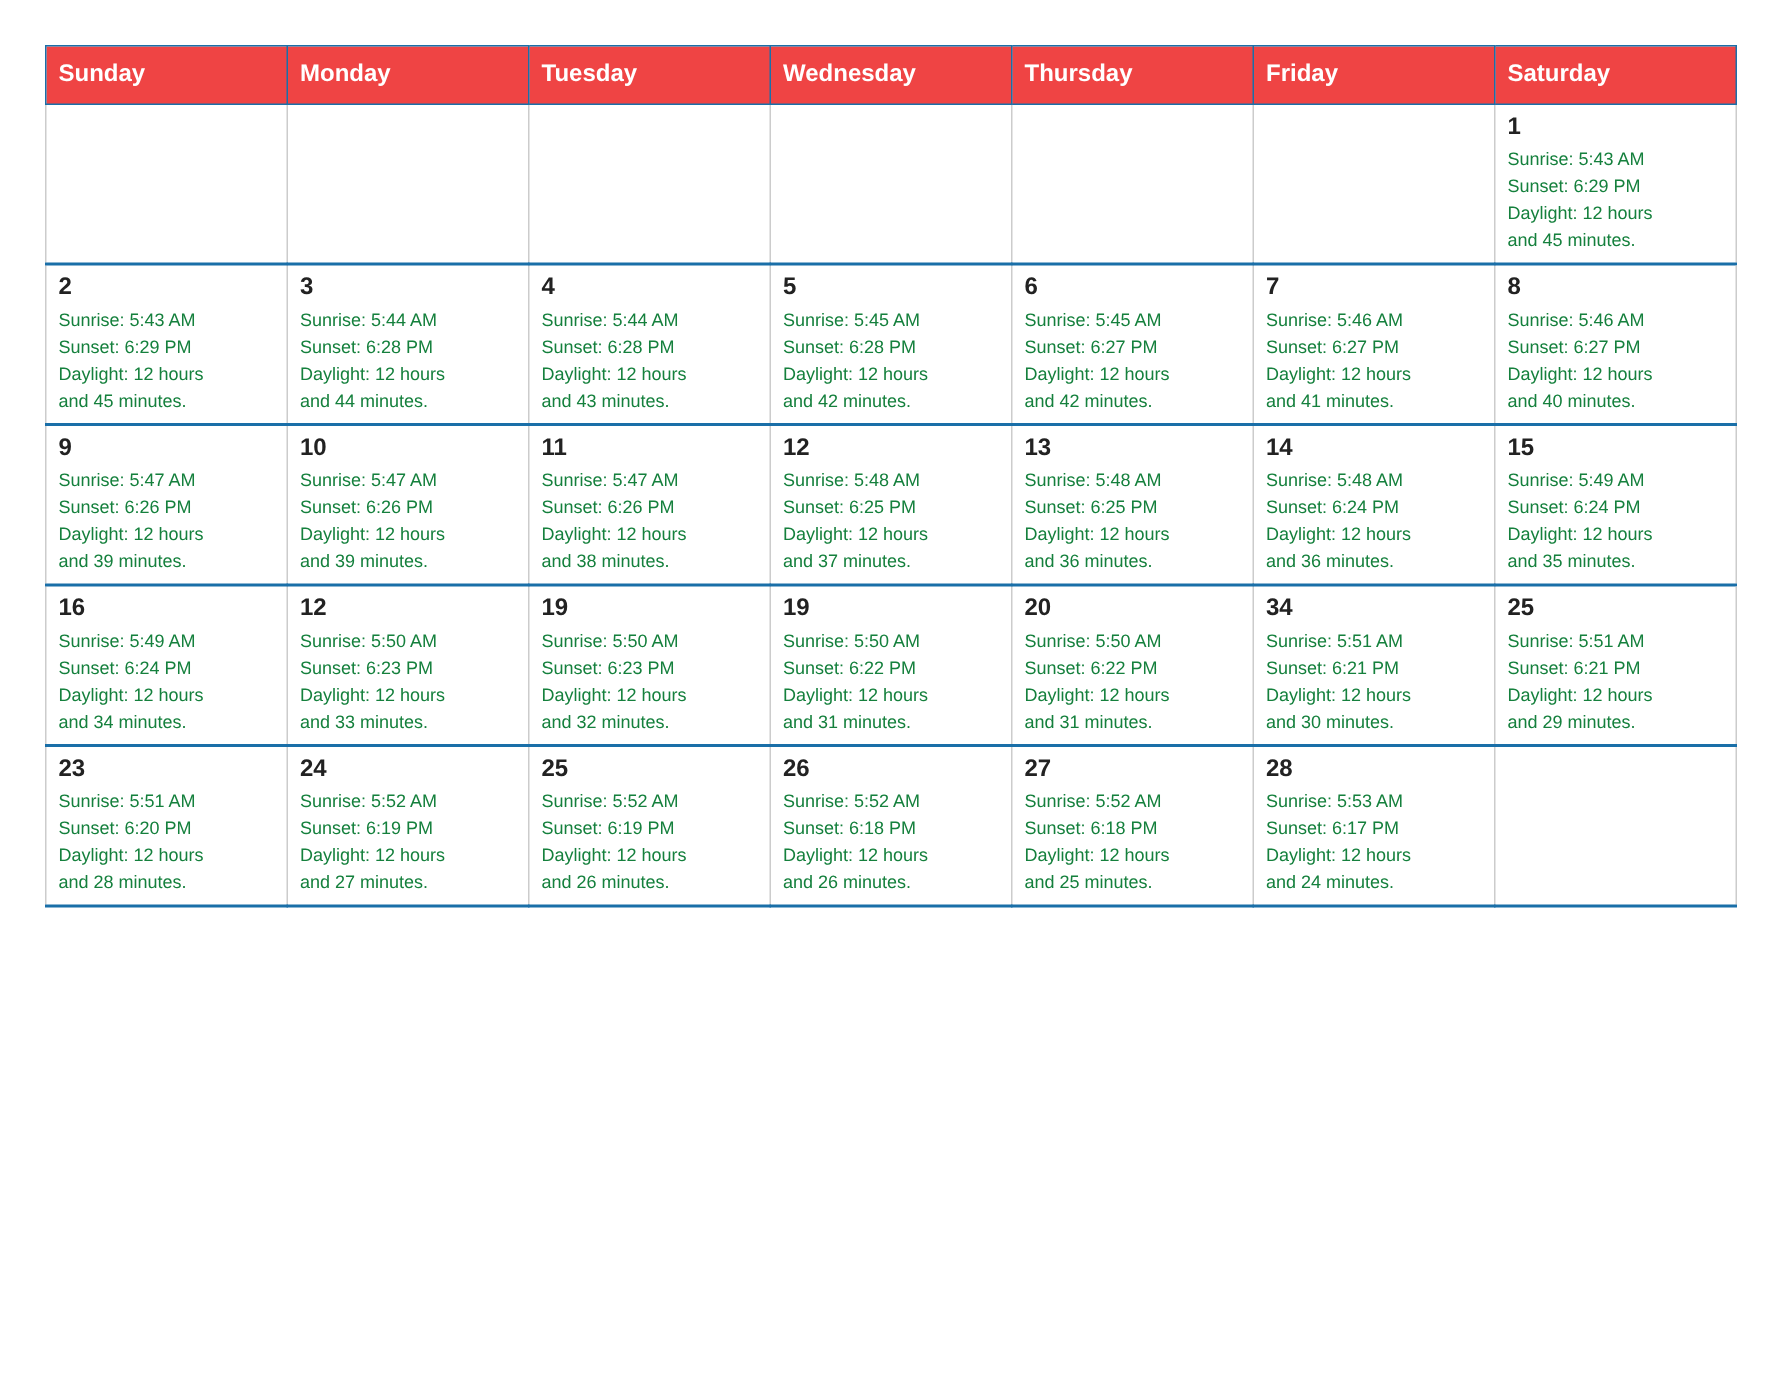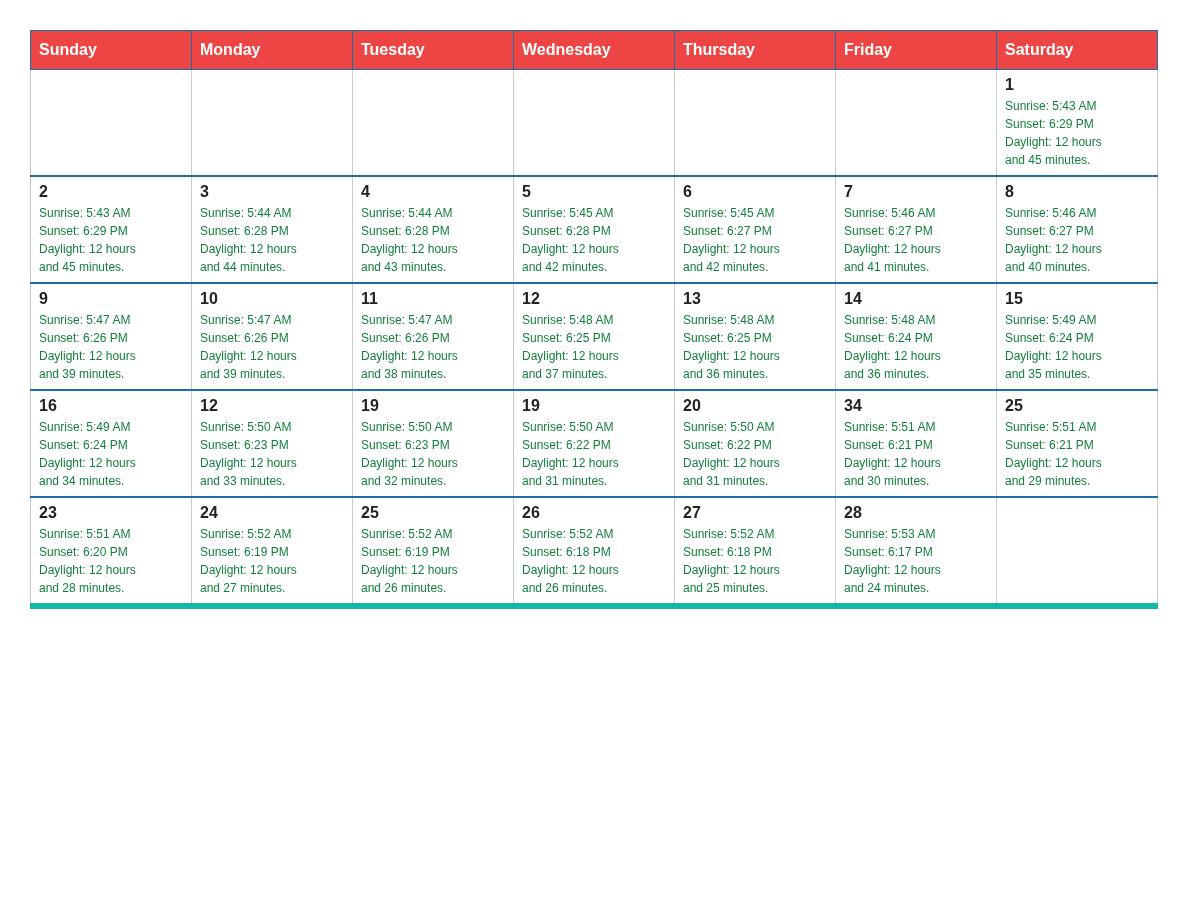--- a/index.html
+++ b/index.html
@@ -91,21 +91,21 @@
       color: #222;
       display: block;
       margin-bottom: 3px;
     }
     .day-info {
       font-size: 12px;
       color: #15803d;
       line-height: 1.5;
     }
     td.empty { background: #fff; }
-    tr:last-child td { border-bottom: 6px solid #14b8a6; }
+    tr:last-child td { border-bottom: 1px solid #14b8a6; }
   </style>
 </head>
 <body>
 
 <div class="header">
 </div>
 
 <table>
   <thead>
     <tr>

